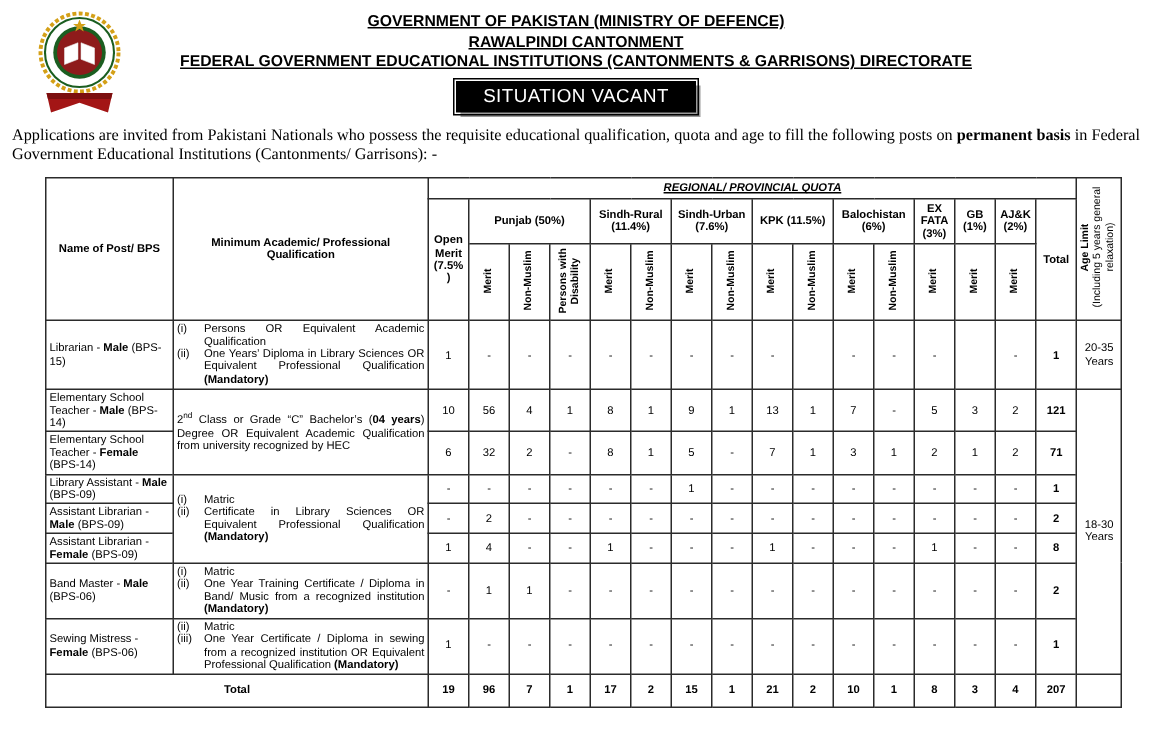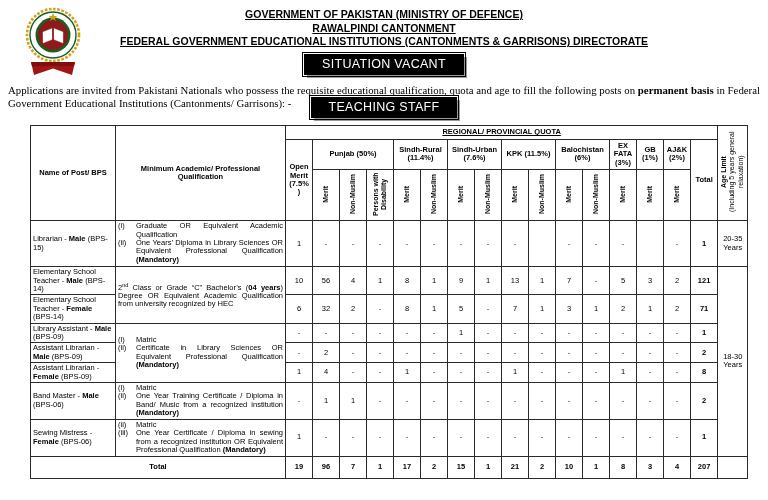--- a/index.html
+++ b/index.html
@@ -17,21 +17,21 @@
       outline:1px solid #000;outline-offset:1px;box-shadow:3px 3px 0 #9a9a9a;}
   .banner-box.second{margin-top:-14px;}
 
   .intro{font-family:"Liberation Serif",serif;font-size:10.8px;line-height:1.25;
       margin:9px 8px 0 8px;text-align:justify;}
 
   
   table.vac{border-collapse:collapse;table-layout:fixed;margin:7px 0 0 30px;width:717px;}
   table.vac th,table.vac td{border:1px solid #2b2b2b;padding:1px 2px;vertical-align:middle;
       font-size:7.5px;line-height:1.12;word-wrap:break-word;}
-  th.qbanner{height:11px;padding:0;font-size:8px;font-weight:bold;text-decoration:underline;text-align:center;}
+  th.qbanner{height:11px;padding:0;font-size:8px;font-weight:bold;text-decoration:underline;text-align:center;font-style:italic;}
   th.main-h{font-size:8px;font-weight:bold;text-align:center;margin-top:15px;}
   tr.r-groups th{font-weight:bold;text-align:center;}
   tr.r-groups{height:30px;}
   tr.r-subs{height:48px;}
   th.tall{vertical-align:top;padding-top:3px;}
   .vth{text-align:center;vertical-align:middle;padding:1px 0;}
   .vtext{display:inline-block;writing-mode:vertical-rl;transform:rotate(180deg);
       font-weight:bold;font-size:7px;line-height:1.2;max-height:46px;white-space:normal;}
   .vtext.age{max-height:84px;}
   .vtext b{display:block;}
@@ -71,21 +71,20 @@
   <div class="head-text">
     <div class="head-line">GOVERNMENT OF PAKISTAN (MINISTRY OF DEFENCE)</div>
     <div class="head-line">RAWALPINDI CANTONMENT</div>
     <div class="head-line">FEDERAL GOVERNMENT EDUCATIONAL INSTITUTIONS (CANTONMENTS &amp; GARRISONS) DIRECTORATE</div>
   </div>
 
   <div class="banner-box">SITUATION VACANT</div>
 
   <div class="intro"><span>Applications are invited from Pakistani Nationals who possess the requisite educational qualification, quota and age to fill the following posts on </span><b>permanent basis</b><span> in Federal Government Educational Institutions (Cantonments/ Garrisons): -</span></div>
 
-  <div class="banner-box second">TEACHING STAFF</div>
 
   <table class="vac">
     <colgroup>
       <col style="width:85px">
         <col style="width:170px">
       <col style="width:27px">
         <col style="width:27px">
         <col style="width:27px">
         <col style="width:27px">
       <col style="width:27px">
@@ -139,21 +138,21 @@
           <th class="vth"><span class="vtext">Merit</span></th>
           <th class="vth"><span class="vtext">Merit</span></th>
         </tr>
     </thead>
     <tbody id="tbody-rows">
         <tr style="height: 46px;">
           <td class="post"><span>Librarian - </span><b>Male</b><span> (BPS-15)</span></td>
           <td class="qual top" rowspan="1">
             <div class="qitem">
               <span class="qmark">(i)</span>
-              <span class="qtext"><span>Graduate OR Equivalent Academic Qualification</span></span>
+              <span class="qtext"><span>Persons OR Equivalent Academic Qualification</span></span>
             </div>
             <div class="qitem">
               <span class="qmark">(ii)</span>
               <span class="qtext"><span>One Years’ Diploma in Library Sciences OR Equivalent Professional Qualification </span><b>(Mandatory)</b></span>
             </div>
           </td>
           <td class="num">1</td>
           <td class="num">-</td>
           <td class="num">-</td>
           <td class="num">-</td>

